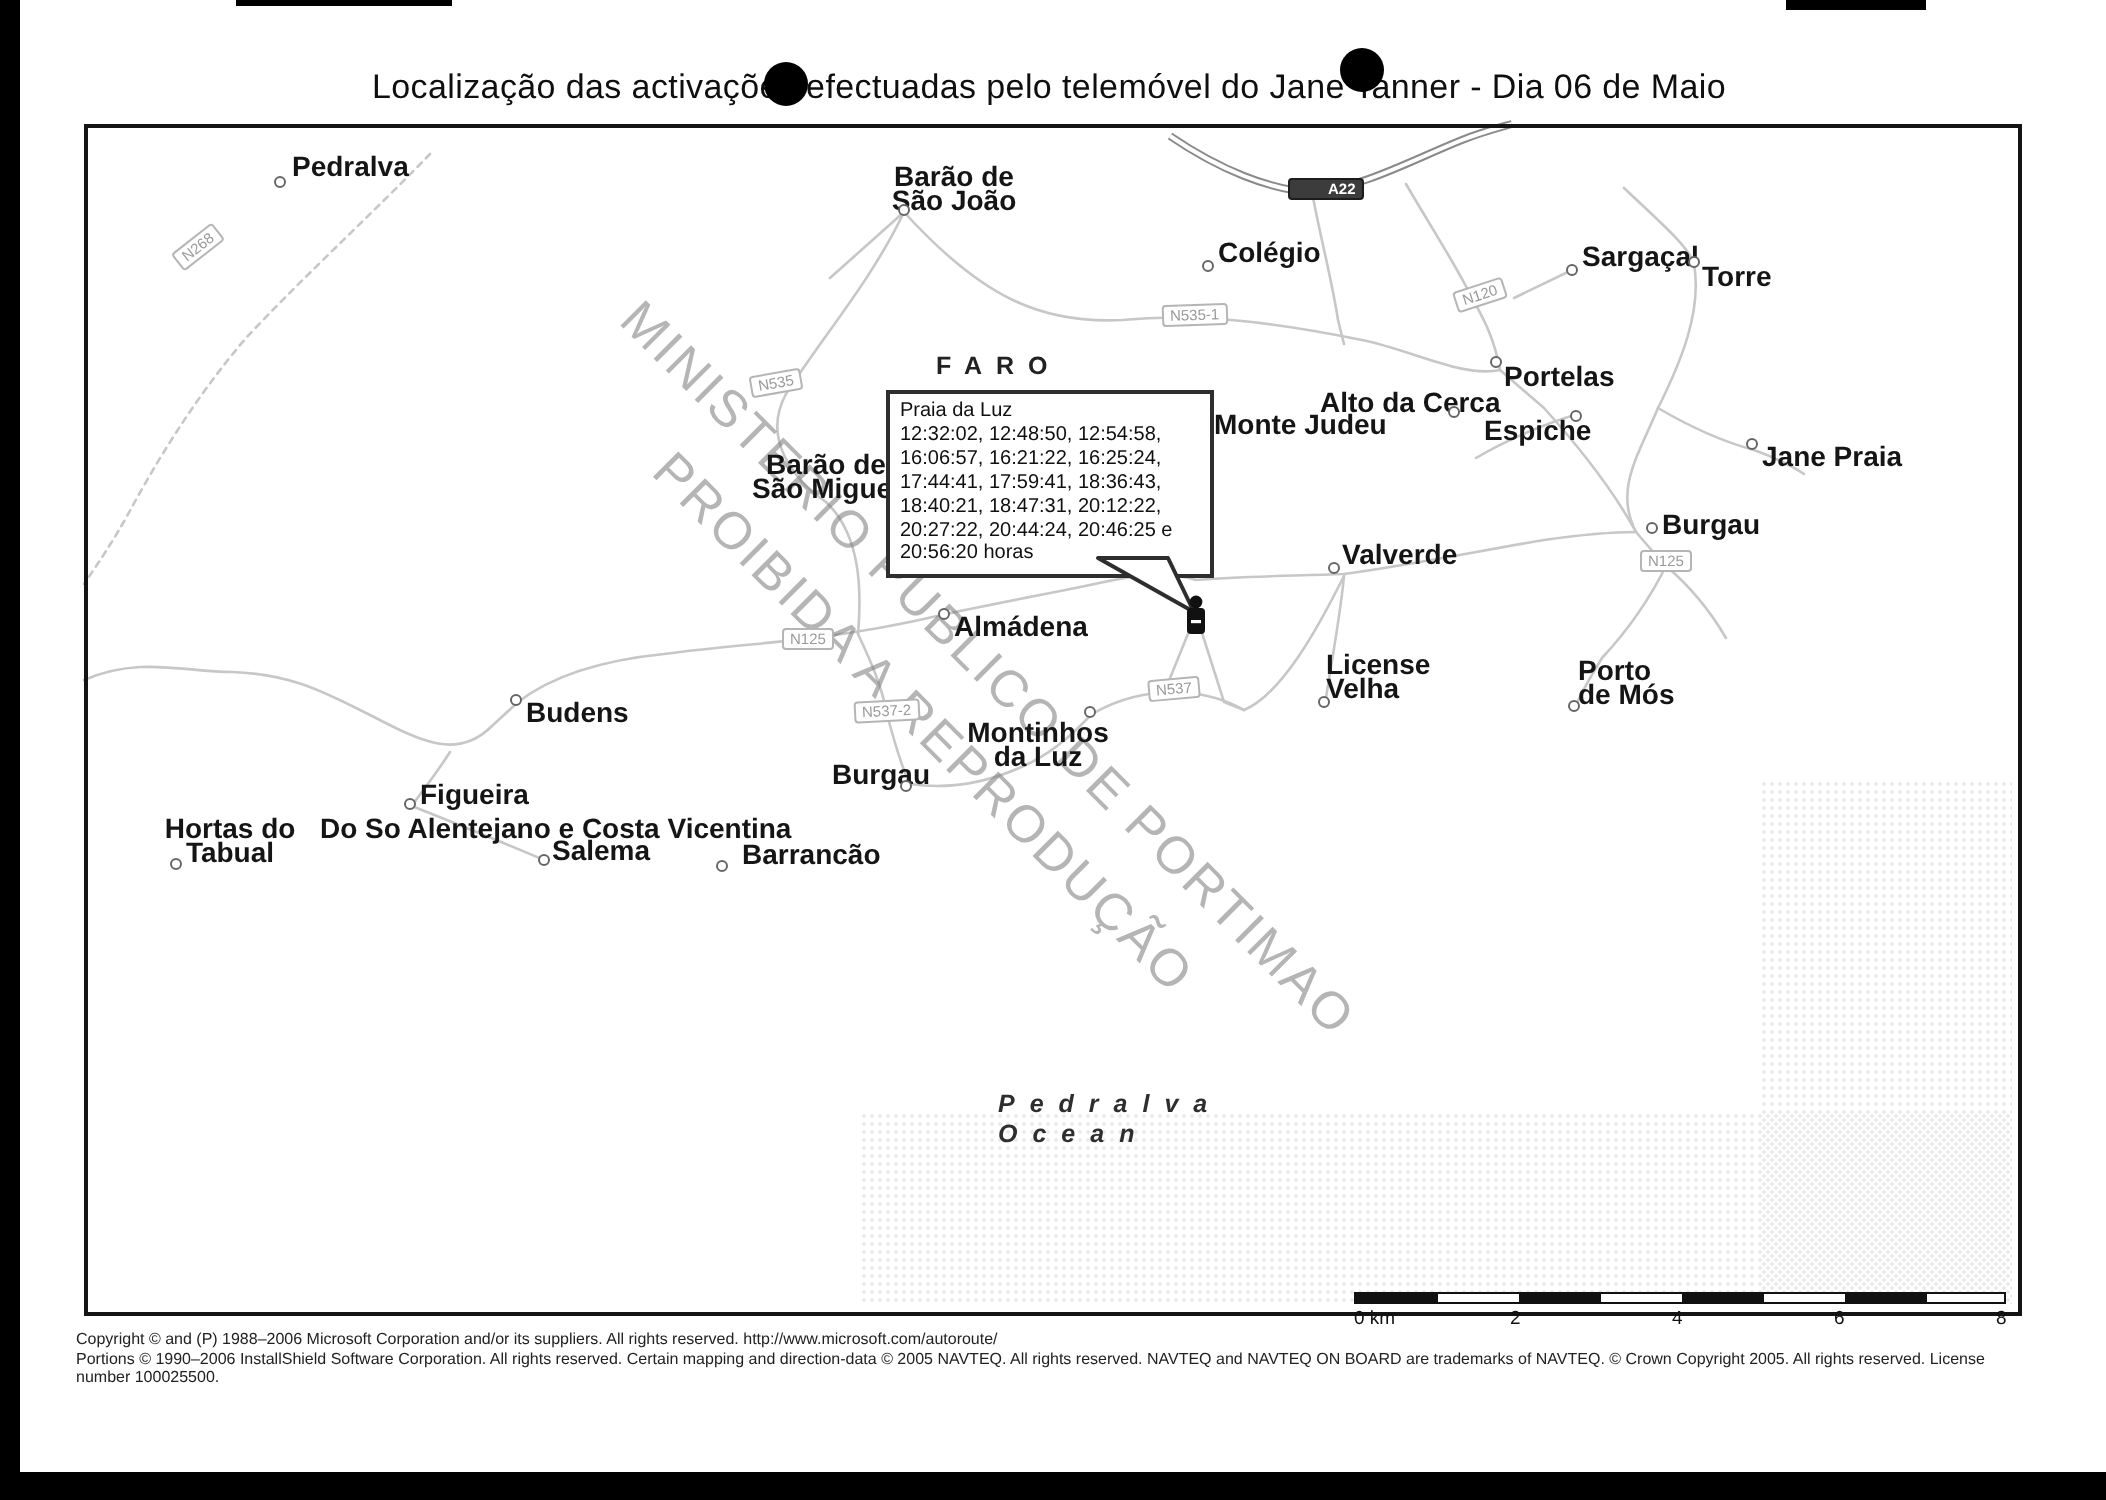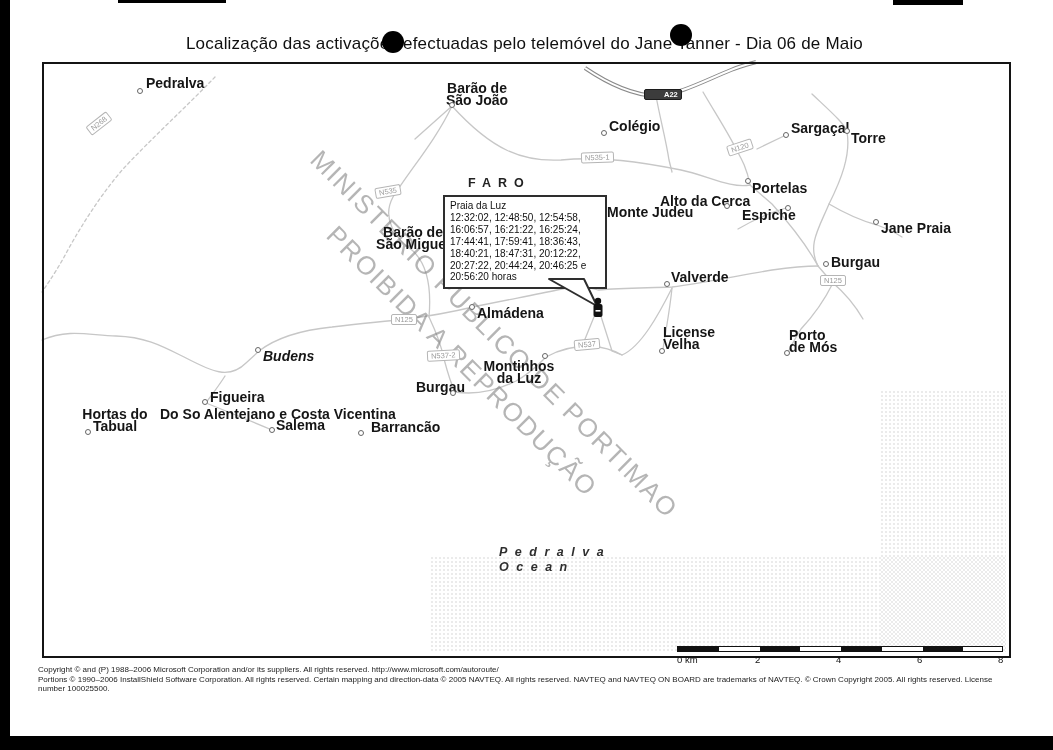--- a/index.html
+++ b/index.html
@@ -162,21 +162,21 @@
       <div class="place" style="left: 663px; top: 327px;">
         <div>License</div>
         <div>Velha</div>
       </div>
       <div class="marker" style="left: 662px; top: 351px;"></div>
       <div class="place" style="left: 789px; top: 330px;">
         <div>Porto</div>
         <div>de Mós</div>
       </div>
       <div class="marker" style="left: 787px; top: 353px;"></div>
-      <div class="place" style="left: 263px; top: 351px; font-style: italic;">
+      <div class="place" style="left: 263px; top: 351px;">
         <div>Budens</div>
       </div>
       <div class="marker" style="left: 258px; top: 350px;"></div>
       <div class="place" style="left: 210px; top: 392px;">
         <div>Figueira</div>
       </div>
       <div class="marker" style="left: 205px; top: 402px;"></div>
       <div class="place center" style="left: 519px; top: 361px;">
         <div>Montinhos</div>
         <div>da Luz</div>

